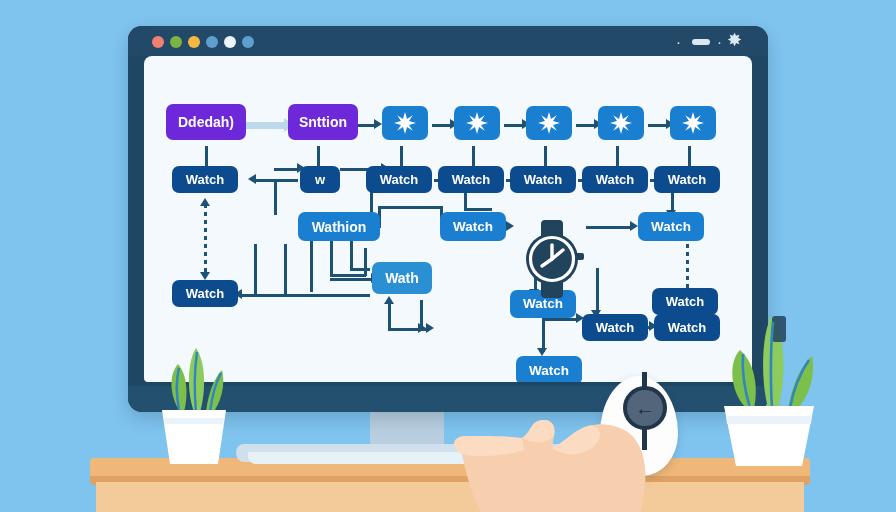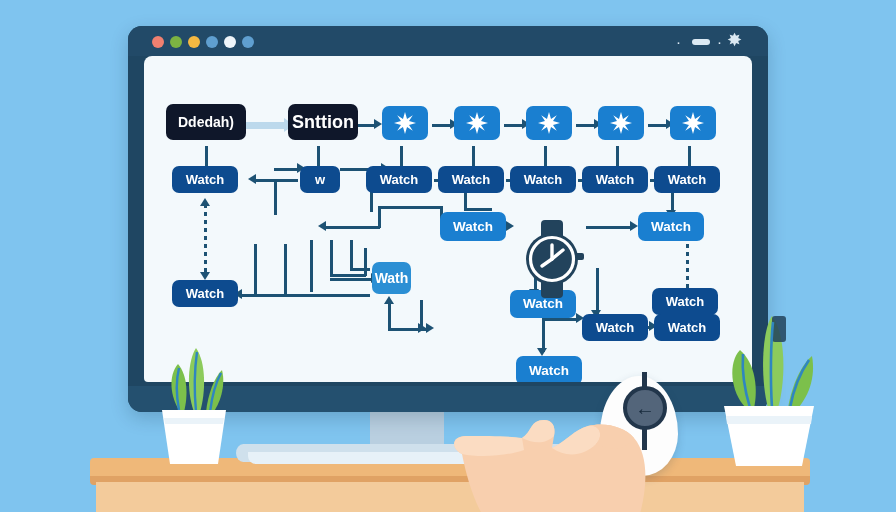--- a/index.html
+++ b/index.html
@@ -67,21 +67,21 @@
     font-size:14.5px; font-weight:700; color:#173b52; letter-spacing:.2px;
     white-space:nowrap;
   }
 
   
   .node {
     position:absolute; display:flex; align-items:center; justify-content:center;
     border-radius:7px; color:#ffffff; font-weight:700; line-height:1;
     white-space:nowrap; text-align:center;
   }
-  .n-pale  { background:#0f172a; }
+  .n-pale  { background:#6d28d9; }
   .n-mid   { background:#2b8fd4; }
   .n-blue  { background:#1a7fd0; }
   .n-navy  { background:#0d4b8f; }
 
   
   .burst { position:relative; width:22px; height:22px; }
   .burst svg { display:block; }
 
   
   .ln { position:absolute; background:#1d5274; }
@@ -255,21 +255,21 @@
 
     <div class="ln lv" style="left:452px; top:212px; height:46px;"></div>
     <div class="ar ar-d" style="left:447px; top:254px;"></div>
     <div class="ln lh" style="left:492px; top:270px; width:16px;"></div>
     <div class="ar ar-r" style="left:505px; top:265px;"></div>
     <div class="ln lv" style="left:540px; top:234px; height:28px;"></div>
     <div class="ar ar-d" style="left:535px; top:258px;"></div>
 
     <div class="node n-pale" style="left:22px; top:48px; width:80px; height:36px; font-size:14px;">Ddedah)</div>
 
-    <div class="node n-pale" style="left:144px; top:48px; width:70px; height:36px; font-size:18px;">Snttion</div>
+    <div class="node n-pale" style="left:144px; top:48px; width:70px; height:36px; font-size:14px;">Snttion</div>
 
     <div class="node n-blue" style="left:238px; top:50px; width:46px; height:34px;">
       <span class="burst">
         <svg width="22" height="22" viewBox="0 0 24 24">
             <polygon fill="#fff" points="12,0 14.2,7.6 20.5,3.5 16.4,9.8 24,12 16.4,14.2 20.5,20.5 14.2,16.4 12,24 9.8,16.4 3.5,20.5 7.6,14.2 0,12 7.6,9.8 3.5,3.5 9.8,7.6"></polygon>
           </svg>
       </span>
     </div>
     <div class="node n-blue" style="left:310px; top:50px; width:46px; height:34px;">
       <span class="burst">
@@ -301,25 +301,26 @@
     </div>
 
     <div class="node n-navy" style="left:28px; top:110px; width:66px; height:27px; font-size:13px;">Watch</div>
     <div class="node n-navy" style="left:156px; top:110px; width:40px; height:27px; font-size:13px;">w</div>
     <div class="node n-navy" style="left:222px; top:110px; width:66px; height:27px; font-size:13px;">Watch</div>
     <div class="node n-navy" style="left:294px; top:110px; width:66px; height:27px; font-size:13px;">Watch</div>
     <div class="node n-navy" style="left:366px; top:110px; width:66px; height:27px; font-size:13px;">Watch</div>
     <div class="node n-navy" style="left:438px; top:110px; width:66px; height:27px; font-size:13px;">Watch</div>
     <div class="node n-navy" style="left:510px; top:110px; width:66px; height:27px; font-size:13px;">Watch</div>
 
+    <div class="node n-blue" style="left:154px; top:156px; width:82px; height:29px; font-size:14px;">Wathion</div>
     <div class="node n-blue" style="left:296px; top:156px; width:66px; height:29px; font-size:13.5px;">Watch</div>
     <div class="node n-blue" style="left:494px; top:156px; width:66px; height:29px; font-size:13.5px;">Watch</div>
 
     <div class="node n-navy" style="left:28px; top:224px; width:66px; height:27px; font-size:13px;">Watch</div>
-    <div class="node n-mid" style="left:228px; top:206px; width:39px; height:32px; font-size:14px;">Wath</div>
+    <div class="node n-mid" style="left:228px; top:206px; width:60px; height:32px; font-size:14px;">Wath</div>
     <div class="node n-blue" style="left:366px; top:234px; width:66px; height:28px; font-size:13.5px;">Watch</div>
 
     <div class="node n-navy" style="left:508px; top:232px; width:66px; height:27px; font-size:13px;">Watch</div>
     <div class="node n-navy" style="left:438px; top:258px; width:66px; height:27px; font-size:13px;">Watch</div>
     <div class="node n-navy" style="left:510px; top:258px; width:66px; height:27px; font-size:13px;">Watch</div>
 
     <div class="node n-blue" style="left:372px; top:300px; width:66px; height:29px; font-size:13.5px;">Watch</div>
 
     <div style="position:absolute; left:372px; top:164px; width:72px; height:78px;">
       <svg width="72" height="78" viewBox="0 0 72 78">

